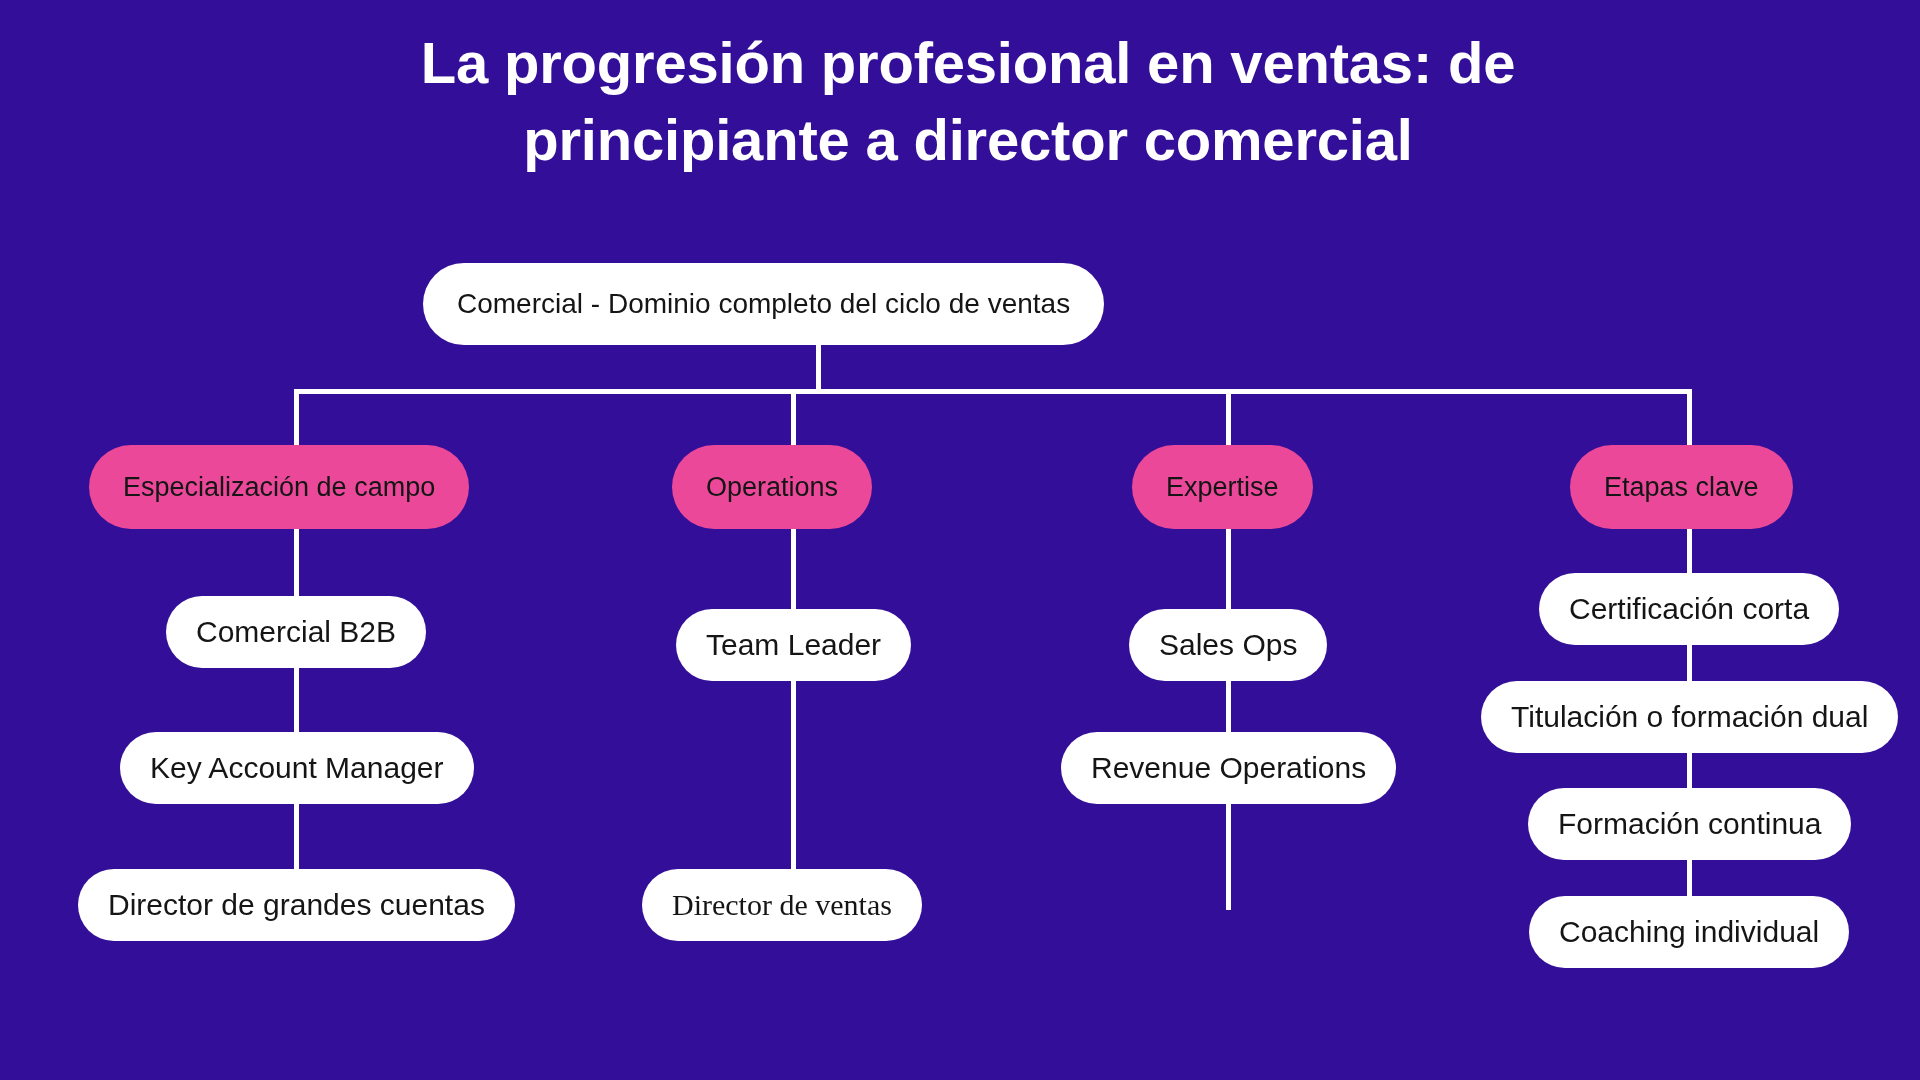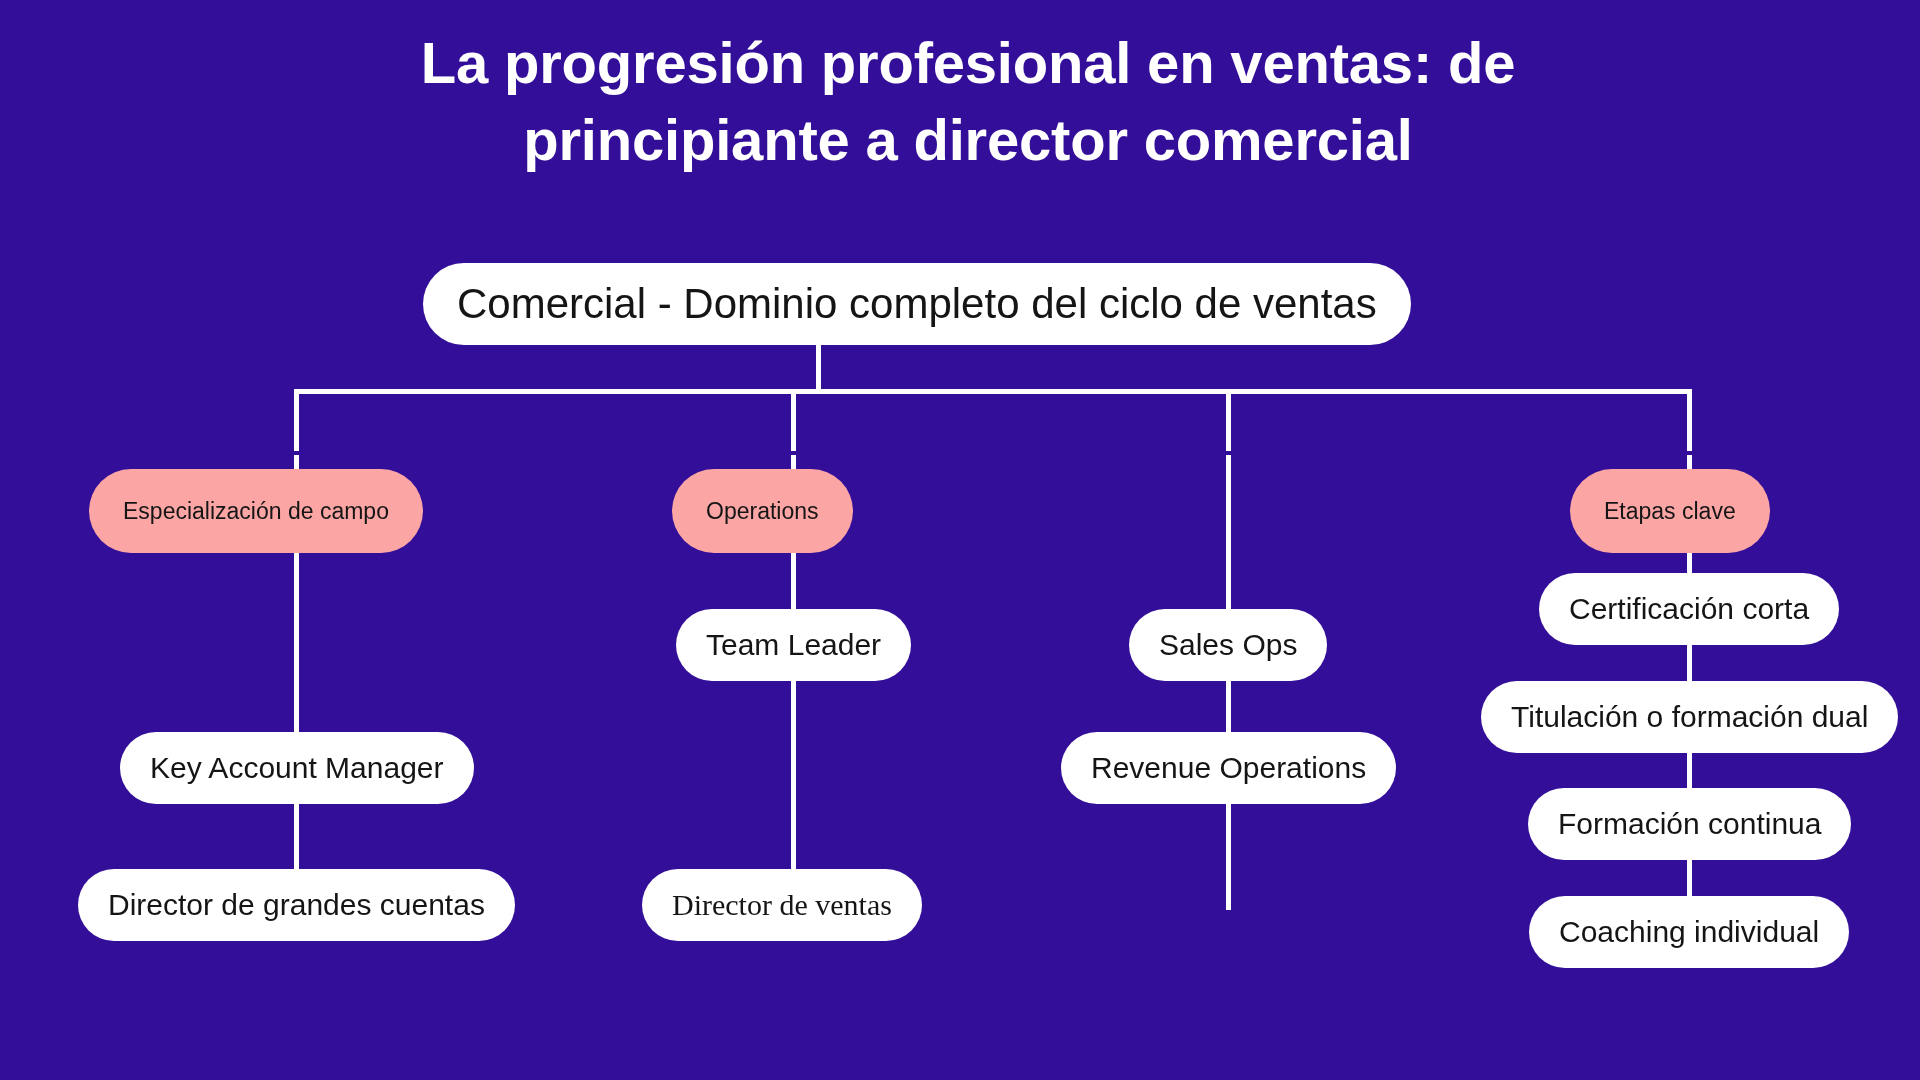--- a/index.html
+++ b/index.html
@@ -39,31 +39,30 @@
     align-items:center;
     justify-content:center;
     box-sizing:border-box;
     border-radius:999px;
     white-space:nowrap;
     text-align:center;
   }
   .pill.root{
     background:#FFFFFF;
     color:#151515;
-    font-size:42px;
+    font-size:28px;
     height:82px;
     padding:8px 34px;
   }
   .pill.cat{
-    background:#fca5a5;
+    background:#ec4899;
     color:#151515;
-    font-size:23px;
+    font-size:27px;
     height:84px;
     padding:0 34px;
-    margin-top:24px;
   }
   .pill.leaf{
     background:#FFFFFF;
     color:#151515;
     font-size:30px;
     height:72px;
     padding:0 30px;
   }
 </style>
 </head>
@@ -89,37 +88,43 @@
   <div class="line vline" style="left:1218px;top:455px;height:455px;"></div>
   <div class="line vline" style="left:1679px;top:455px;height:500px;"></div>
 
   <div class="pill root" style="left: 415px; top: 263px;">
     <span>Comercial - Dominio completo del ciclo de ventas</span>
   </div>
 
   <div class="pill cat" style="left: 81px; top: 445px;">
     <span>Especialización de campo</span>
   </div>
+  <div class="pill leaf" style="left: 158px; top: 596px;">
+    <span>Comercial B2B</span>
+  </div>
   <div class="pill leaf" style="left: 112px; top: 732px;">
     <span>Key Account Manager</span>
   </div>
   <div class="pill leaf" style="left: 70px; top: 869px;">
     <span>Director de grandes cuentas</span>
   </div>
 
   <div class="pill cat" style="left: 664px; top: 445px;">
     <span>Operations</span>
   </div>
   <div class="pill leaf" style="left: 668px; top: 609px;">
     <span>Team Leader</span>
   </div>
   <div class="pill leaf" style="left: 634px; top: 869px; font-family: Liberation Serif, serif;">
     <span>Director de ventas</span>
   </div>
 
+  <div class="pill cat" style="left: 1124px; top: 445px;">
+    <span>Expertise</span>
+  </div>
   <div class="pill leaf" style="left: 1121px; top: 609px; justify-content: flex-end;">
     <span>Sales Ops</span>
   </div>
   <div class="pill leaf" style="left: 1053px; top: 732px;">
     <span>Revenue Operations</span>
   </div>
 
   <div class="pill cat" style="left: 1562px; top: 445px;">
     <span>Etapas clave</span>
   </div>

